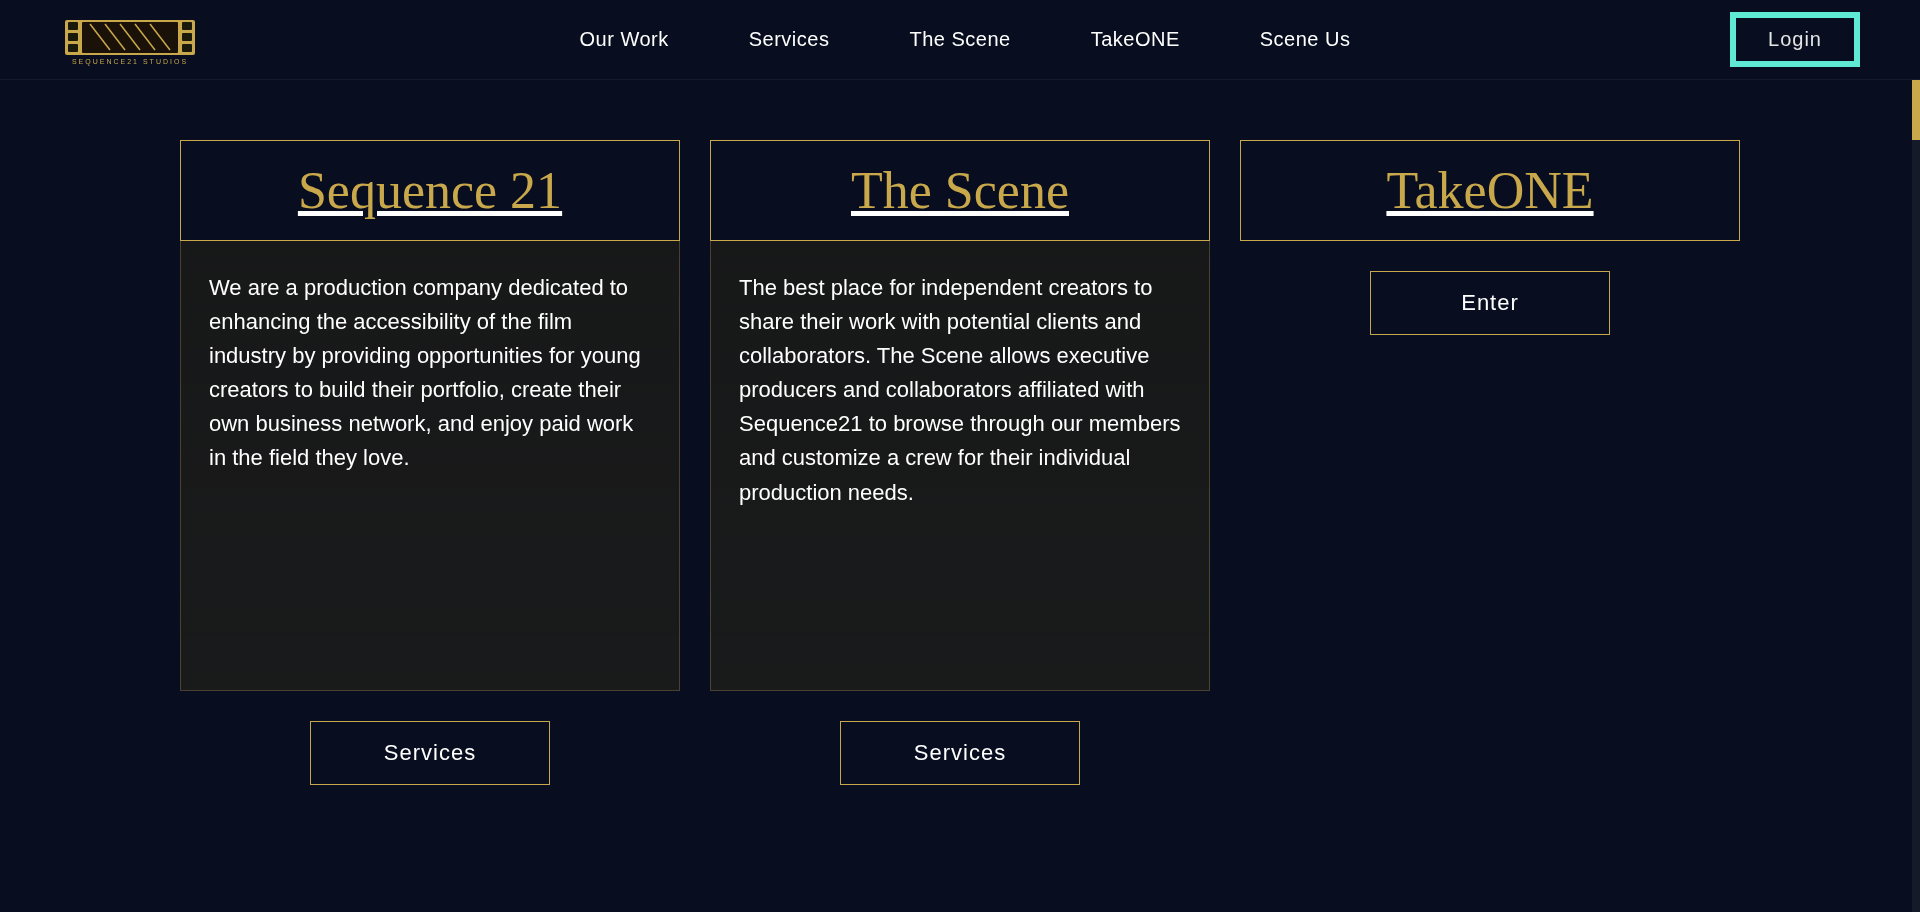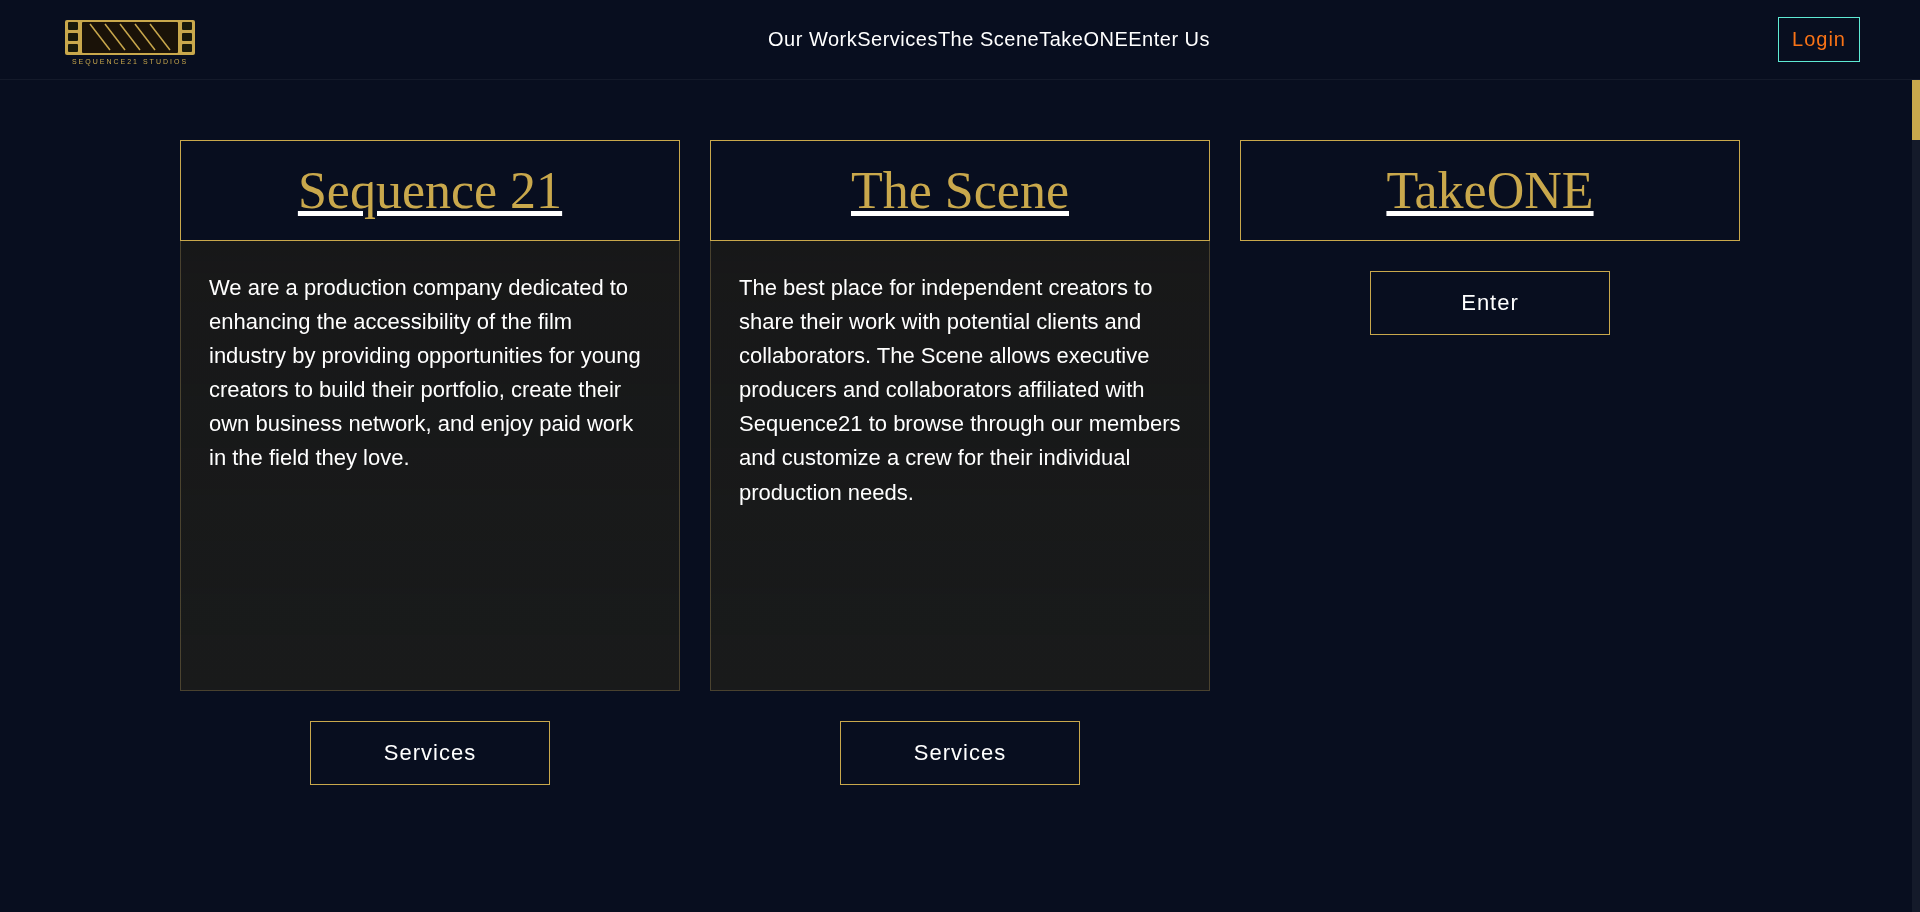--- a/index.html
+++ b/index.html
@@ -37,37 +37,38 @@
     }
 
     
     .logo-film {
       width: 140px;
       height: 55px;
     }
 
     .nav-links {
       display: flex;
+      gap: 80px;
       align-items: center;
     }
 
     .nav-link {
       color: #ffffff;
       text-decoration: none;
       font-size: 20px;
       font-family: Arial, sans-serif;
       cursor: pointer;
       letter-spacing: 0.5px;
     }
 
     .login-btn {
-      border: 1px solid #5eead4;
+      border: 6px solid #5eead4;
       background: transparent;
-      color: #f97316;
-      padding: 10px 13px;
+      color: #e5e5e5;
+      padding: 10px 32px;
       font-size: 20px;
       cursor: pointer;
       font-family: Arial, sans-serif;
       letter-spacing: 1px;
     }
 
     
     .main-content {
       padding: 40px 80px 60px;
       display: flex;
@@ -190,21 +191,21 @@
 
       <text x="70" y="52" text-anchor="middle" fill="#c9a84c" font-size="7" font-family="Arial" letter-spacing="2">SEQUENCE21 STUDIOS</text>
     </svg>
   </div>
 
   <div class="nav-links">
     <a class="nav-link">Our Work</a>
     <a class="nav-link">Services</a>
     <a class="nav-link">The Scene</a>
     <a class="nav-link">TakeONE</a>
-    <a class="nav-link">Enter Us</a>
+    <a class="nav-link">Scene Us</a>
   </div>
 
   <button class="login-btn">Login</button>
 </nav>
 
 <main class="main-content">
   <div class="columns-container">
 
     <div class="column">
       <div class="column-header">

